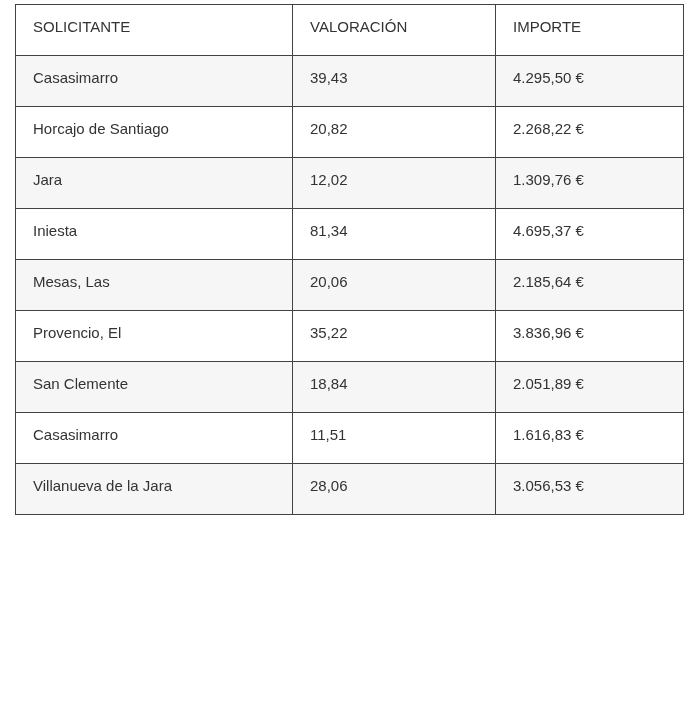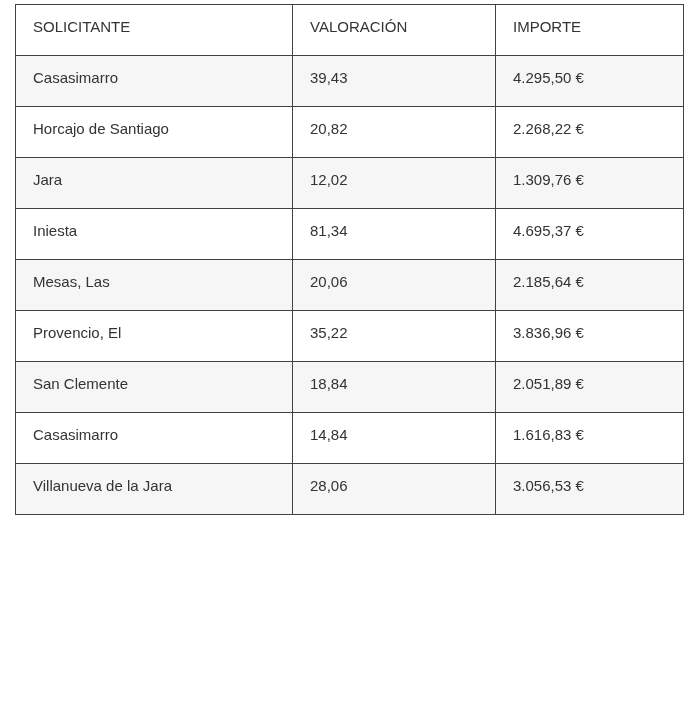--- a/index.html
+++ b/index.html
@@ -94,21 +94,21 @@
           <td>35,22</td>
           <td>3.836,96 €</td>
         </tr>
         <tr>
           <td>San Clemente</td>
           <td>18,84</td>
           <td>2.051,89 €</td>
         </tr>
         <tr>
           <td>Casasimarro</td>
-          <td>14,84</td>
+          <td>11,51</td>
           <td>1.616,83 €</td>
         </tr>
         <tr>
           <td>Villanueva de la Jara</td>
           <td>28,06</td>
           <td>3.056,53 €</td>
         </tr>
       </tbody>
   </table>
 </div>

